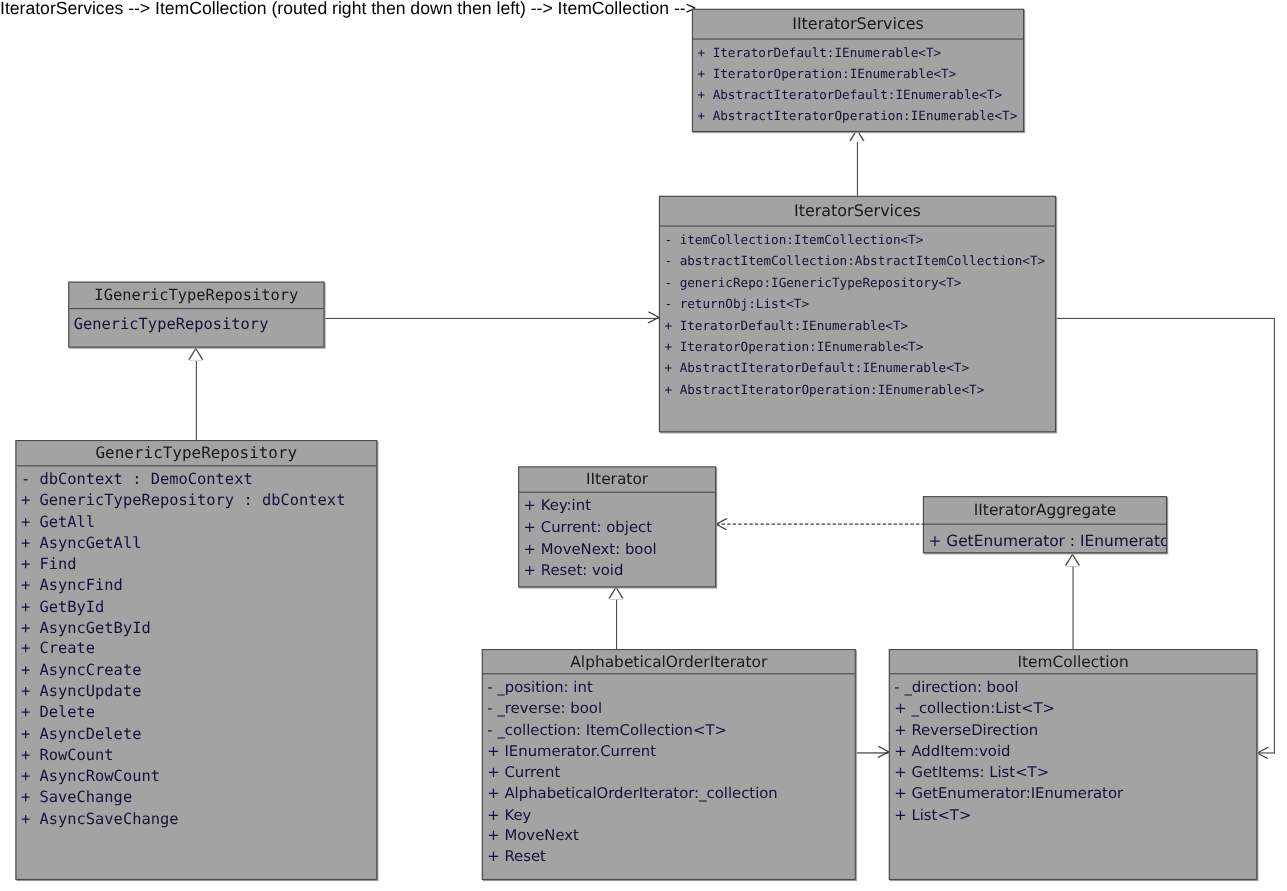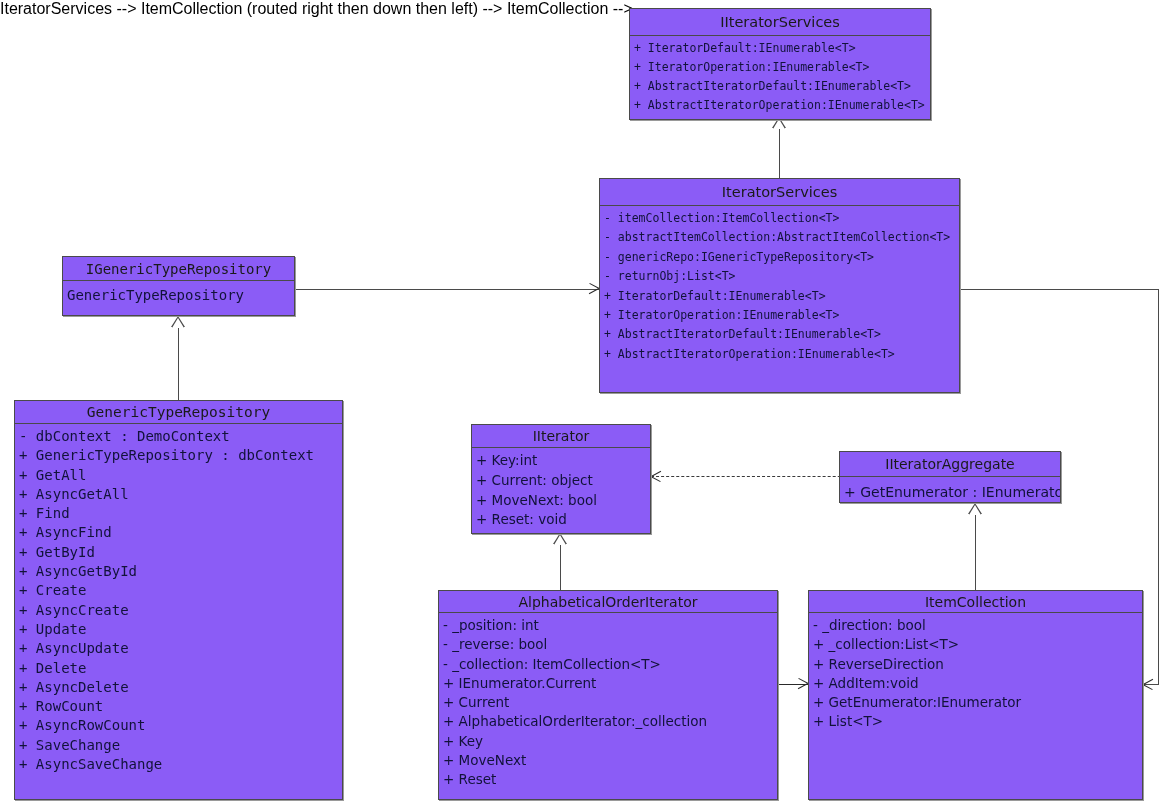--- a/index.html
+++ b/index.html
@@ -14,21 +14,21 @@
     height: 810px;
     background: #ffffff;
     overflow: hidden;
     font-family: "Liberation Sans", sans-serif;
   }
 
   
   .uml-class {
     position: absolute;
     box-sizing: border-box;
-    background: #8b5cf6;
+    background: #a3a3a3;
     border: 1px solid #4a4a4a;
     box-shadow: 1px 1px 0 0 #9a9a9a;
     z-index: 3;
   }
   .uml-title {
     box-sizing: border-box;
     text-align: center;
     border-bottom: 1px solid #4a4a4a;
     color: #1a1a1a;
     white-space: nowrap;
@@ -245,21 +245,20 @@
       <div class="uml-row">-  dbContext : DemoContext</div>
       <div class="uml-row">+  GenericTypeRepository : dbContext</div>
       <div class="uml-row">+  GetAll</div>
       <div class="uml-row">+  AsyncGetAll</div>
       <div class="uml-row">+  Find</div>
       <div class="uml-row">+  AsyncFind</div>
       <div class="uml-row">+  GetById</div>
       <div class="uml-row">+  AsyncGetById</div>
       <div class="uml-row">+  Create</div>
       <div class="uml-row">+  AsyncCreate</div>
-      <div class="uml-row">+  Update</div>
       <div class="uml-row">+  AsyncUpdate</div>
       <div class="uml-row">+  Delete</div>
       <div class="uml-row">+  AsyncDelete</div>
       <div class="uml-row">+  RowCount</div>
       <div class="uml-row">+  AsyncRowCount</div>
       <div class="uml-row">+  SaveChange</div>
       <div class="uml-row">+  AsyncSaveChange</div>
     </div>
   </div>
 
@@ -299,18 +298,19 @@
   </div>
 
   
   <div class="uml-class sans" id="box-itemcollection">
     <div class="uml-title">ItemCollection</div>
     <div class="uml-body">
       <div class="uml-row">- _direction: bool</div>
       <div class="uml-row">+ _collection:List&lt;T&gt;</div>
       <div class="uml-row">+ ReverseDirection</div>
       <div class="uml-row">+ AddItem:void</div>
+      <div class="uml-row">+ GetItems: List&lt;T&gt;</div>
       <div class="uml-row">+ GetEnumerator:IEnumerator</div>
       <div class="uml-row">+ List&lt;T&gt;</div>
     </div>
   </div>
 
 </div>
 
 </body></html>

